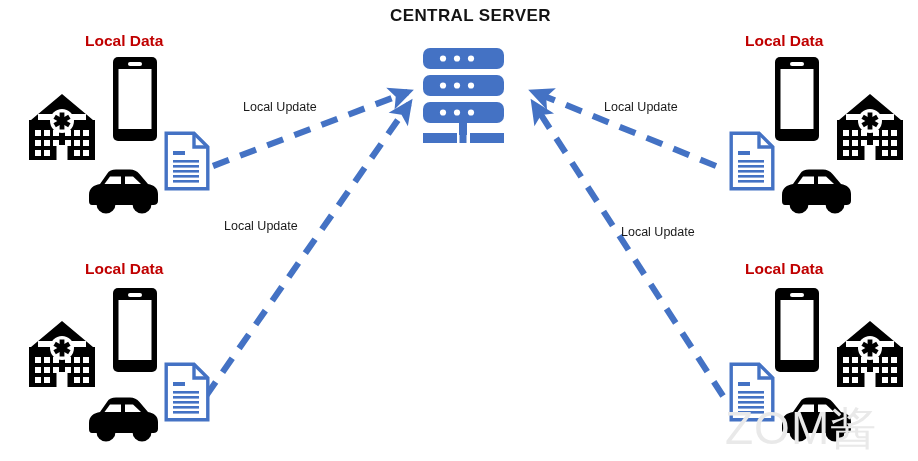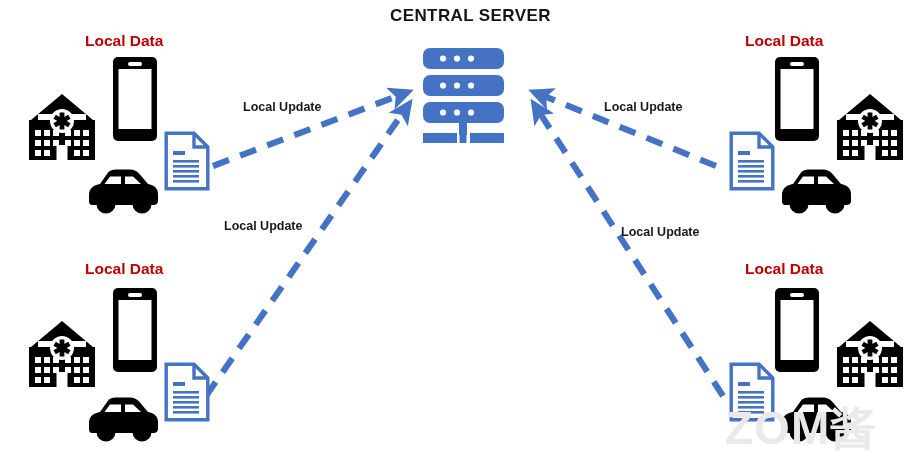--- a/index.html
+++ b/index.html
@@ -18,29 +18,29 @@
   .title{
     font-size:17px;font-weight:bold;color:#141414;
     letter-spacing:.4px;white-space:nowrap;
     text-align:center;
   }
   .local-data{
     font-size:15.5px;font-weight:bold;color:#c00000;
     white-space:nowrap;text-align:left;
   }
   .local-update{
-    font-size:12.5px;font-weight:bold;color:#1a1a1a;
+    font-size:12.5px;font-weight:normal;color:#1a1a1a;
     white-space:nowrap;
   }
 
   
   svg.layer{position:absolute;left:0;top:0;overflow:visible;}
 
   .watermark{
-    font-size:46px;font-weight:bold;color:#e9e9e9;
+    font-size:46px;font-weight:normal;color:#e9e9e9;
     letter-spacing:1px;white-space:nowrap;
     user-select:none;
     text-align:center;
   }
 </style>
 </head>
 <body>
 
 <div id="stage">
 

